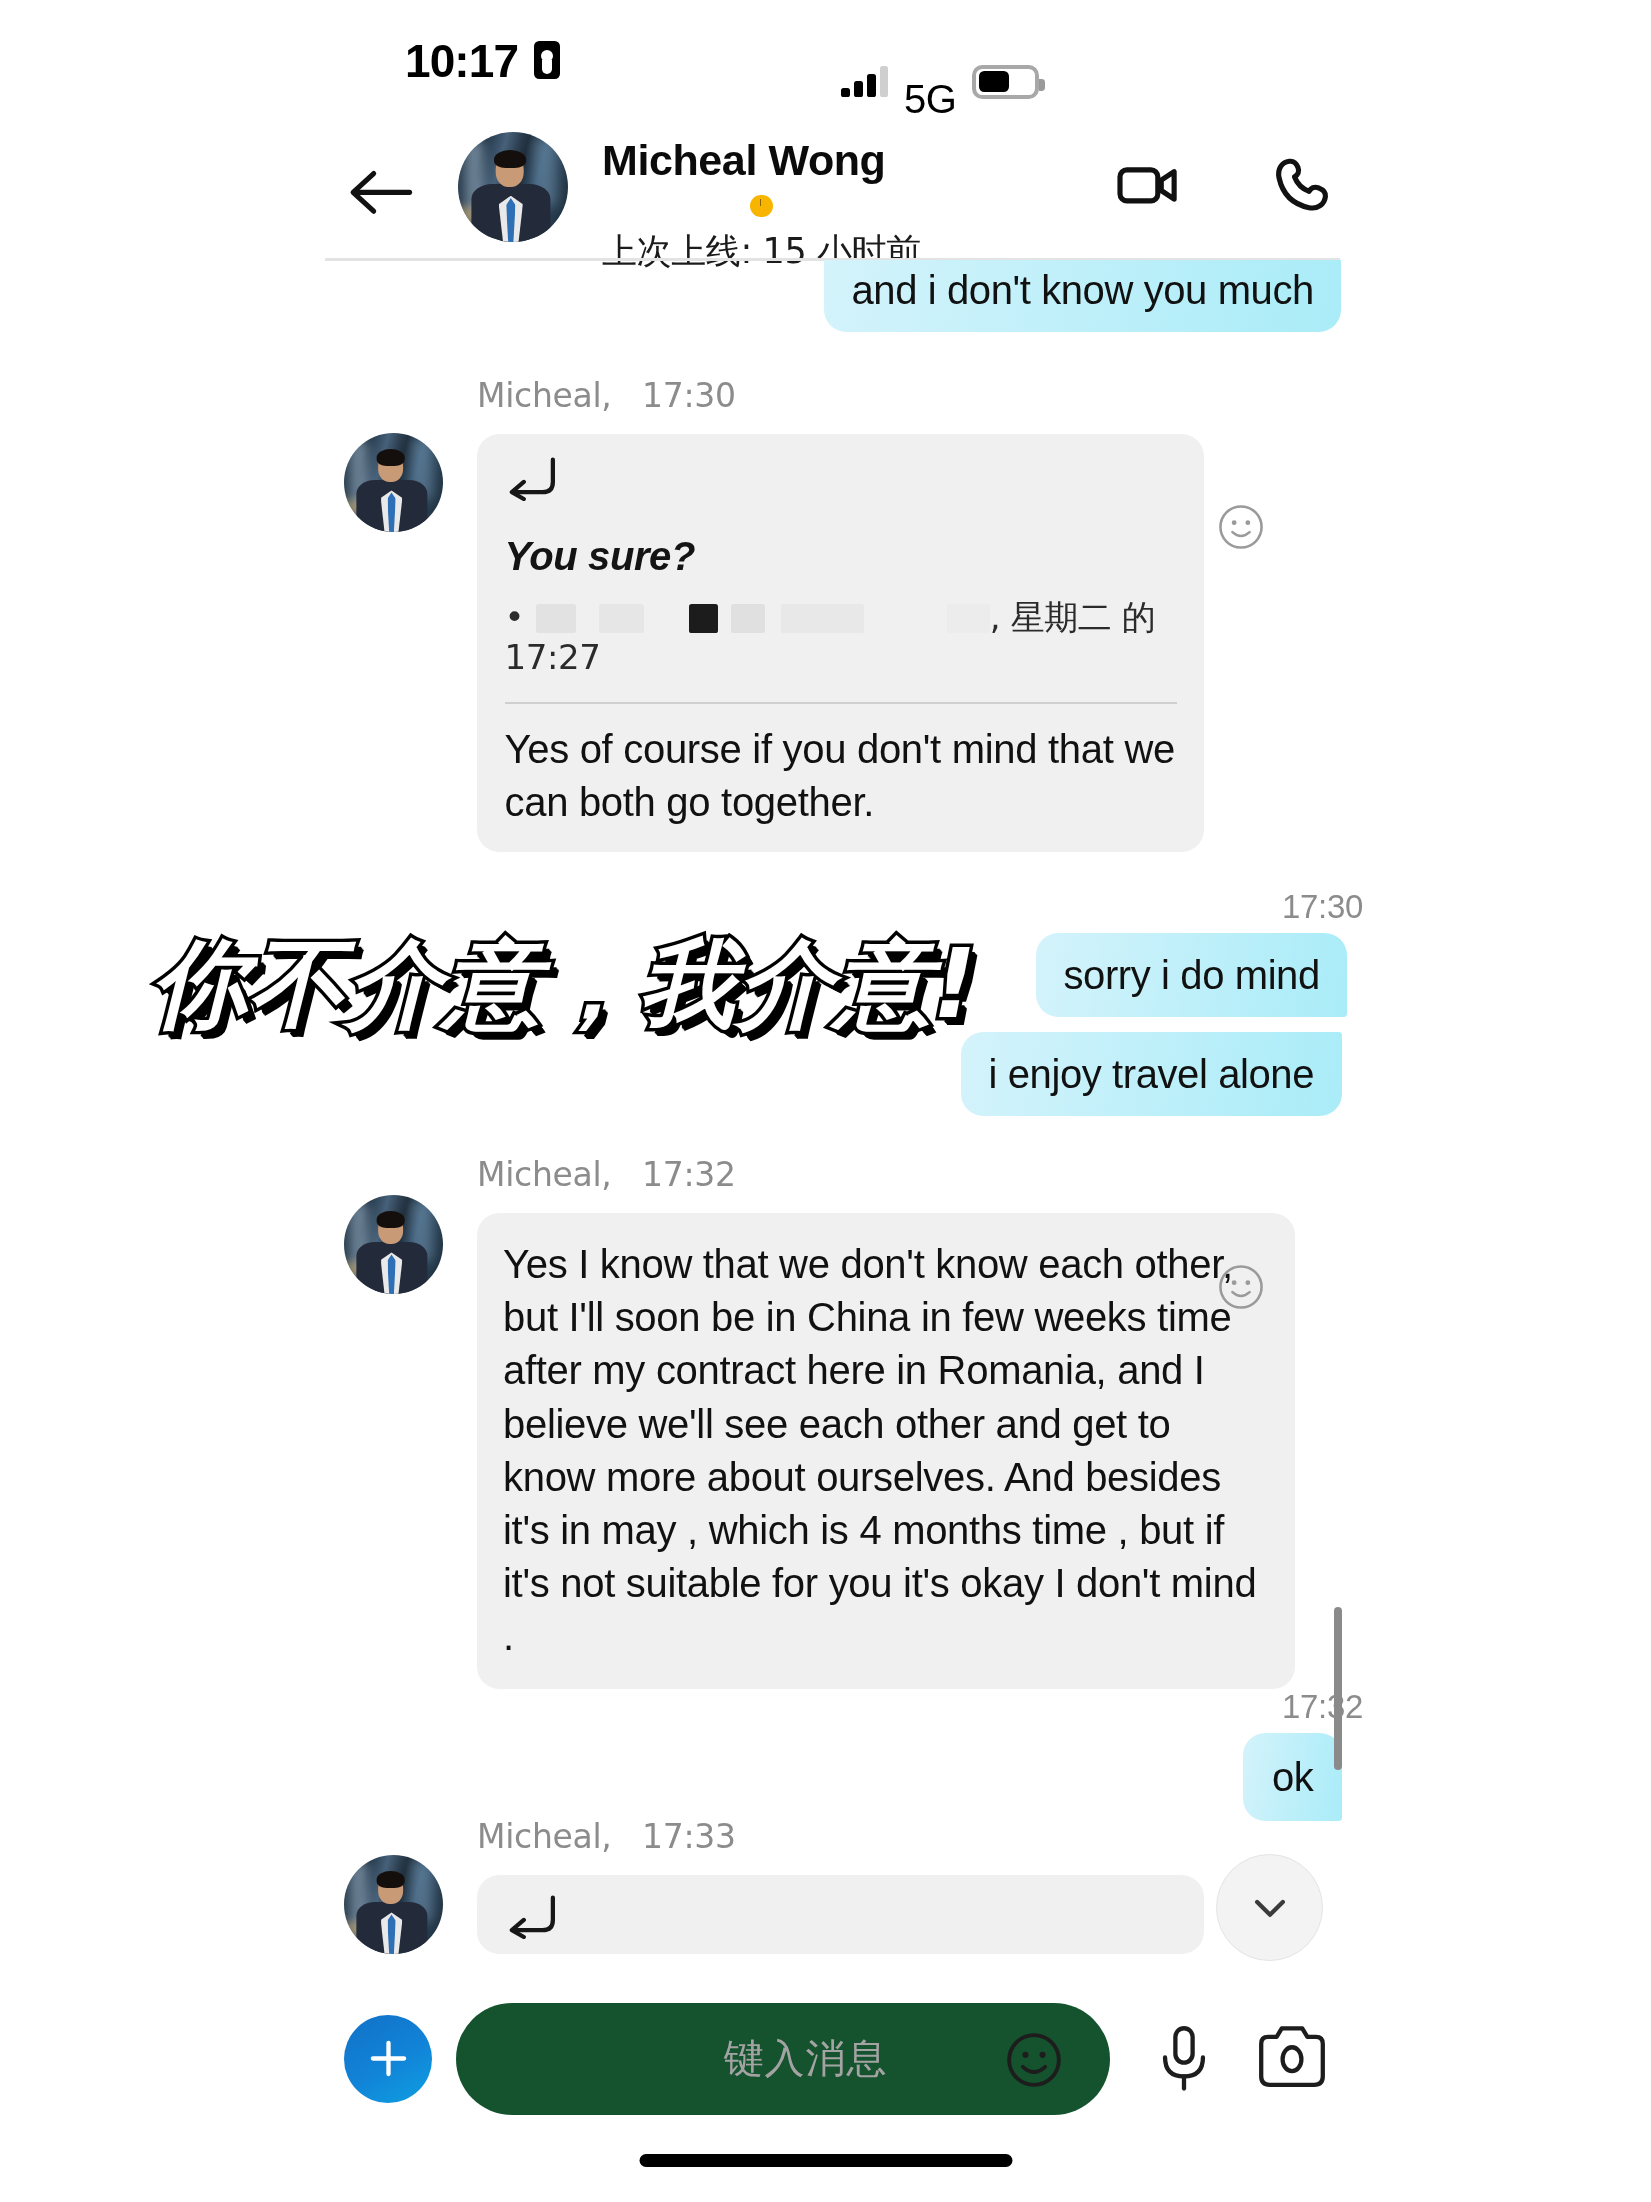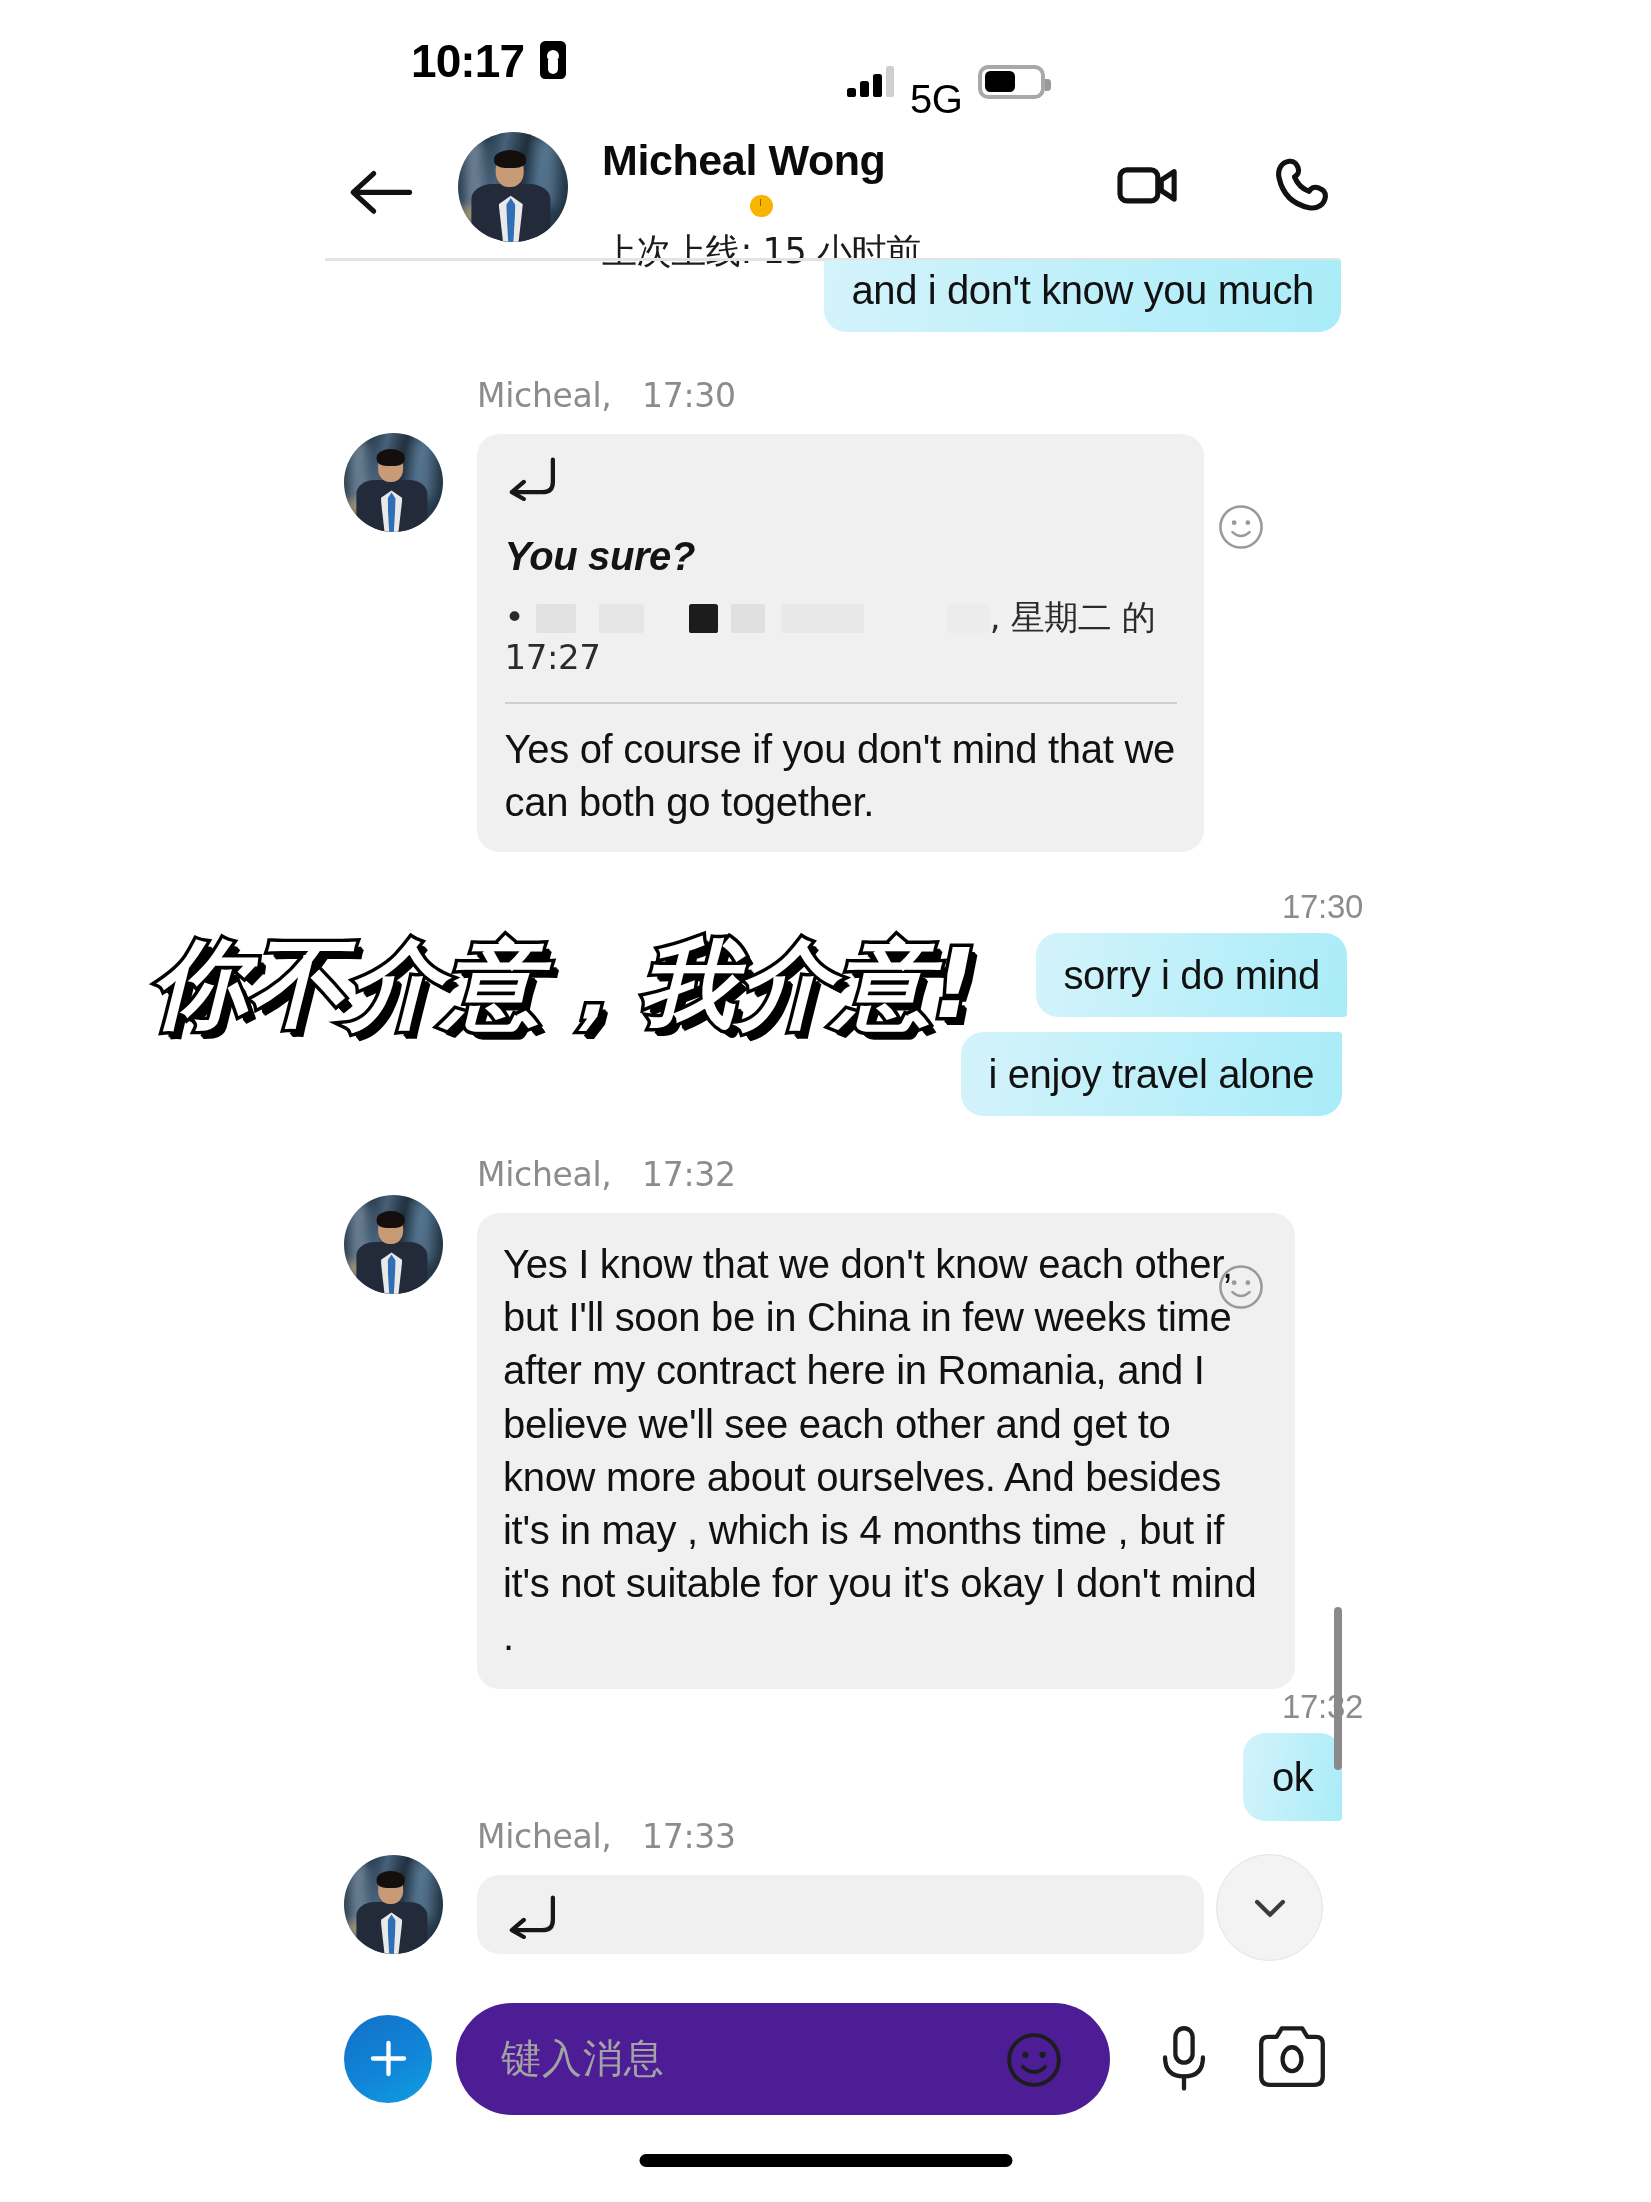--- a/index.html
+++ b/index.html
@@ -21,21 +21,21 @@
     left: 0; top: 0;
     width: 1652px;
     height: 2203px;
     background: #ffffff;
     overflow: hidden;
   }
 
   
   .statusbar {
     position: absolute;
-    left: 8px; top: 0;
+    left: 2px; top: 0;
     width: 1308px;
     height: 120px;
   }
   .status-time {
     position: absolute;
     left: 403px;
     top: 34px;
     font-size: 46px;
     font-weight: 700;
     letter-spacing: -0.9px;
@@ -406,23 +406,24 @@
     display:flex; align-items:center; justify-content:center;
   }
   .plus-btn svg { width: 45px; height: 45px; }
   .input-pill {
     position: absolute;
     left: 456px;
     top: 15.5px;
     width: 654px;
     height: 112px;
     border-radius: 57px;
-    background: #4c1d95;
+    background: #14532d;
     display:flex;
     align-items:center;
+    justify-content:center;
   }
   .input-placeholder {
     margin-left: 45px;
     font-size: 40px;
     color: #a3a3a3;
     letter-spacing: 0.9px;
     font-family: "DejaVu Sans", "Liberation Sans", sans-serif;
   }
   .emoji-in-pill {
     position: absolute;

